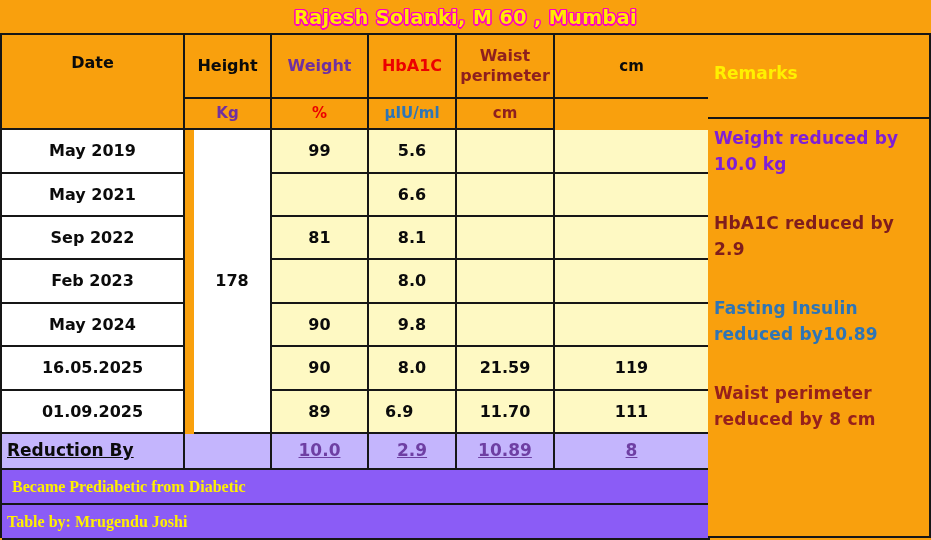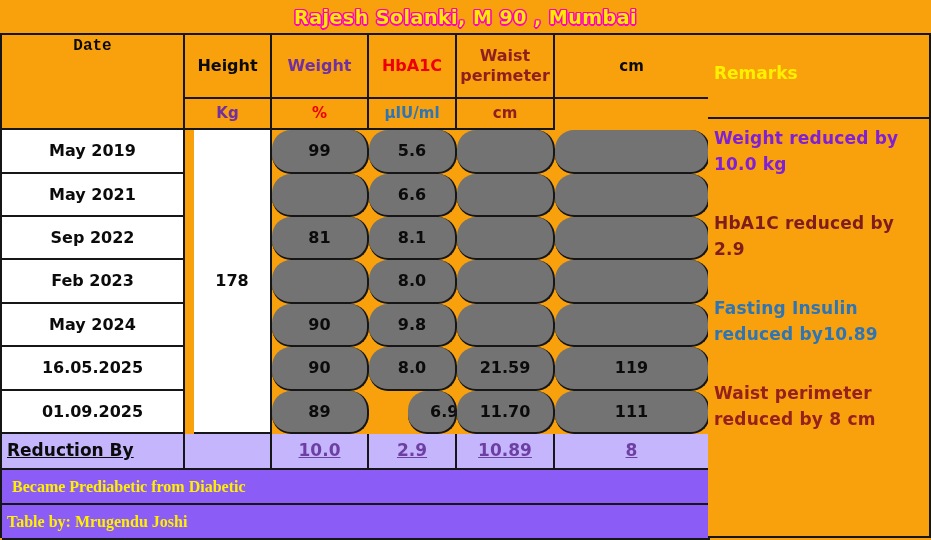--- a/index.html
+++ b/index.html
@@ -27,33 +27,33 @@
     border-top:2px solid #161616; border-left:2px solid #161616;
   }
   .c{
     border-right:2px solid #161616; border-bottom:2px solid #161616;
     display:flex; align-items:center; justify-content:center;
     font-size:16px; color:#0b0b0b; text-align:center; line-height:1.25;
     white-space:pre-line; overflow:hidden;
   }
   .bg-orange{ background:#F9A00D; }
   .bg-white { background:#FFFFFF; }
-  .bg-blue  { background:#737373;border-radius:19px; }
+  .bg-blue  { background:#fef9c3; }
   .bg-green { background:#c4b5fd;text-decoration:underline; }
   .bg-red   { background:#8b5cf6;font-family:Liberation Serif, serif; }
   .t-purple { color:#7030A0; }
   .t-red    { color:#EC0000; }
   .t-blue   { color:#2E75B6; }
   .t-maroon { color:#8E1F1F; }
   .t-yellow { color:#FFF000; }
   .t-redval { color:#6E3FA3; }
-  .align-top   { align-items:flex-start; padding-top:1px;font-family:Liberation Mono, monospace; }
+  .align-top   { align-items:flex-start; padding-top:18px; }
   .align-left  { justify-content:flex-start; text-align:left; }
   .pad-l5 { padding-left:5px; }
-  .pad-l8 { padding-left:22px;margin-left:39px; }
+  .pad-l8 { padding-left:16px; }
   .pad-l10{ padding-left:10px; }
   .fs15{ font-size:15px; }
   .fs17{ font-size:17px; }
   
   .gc1{grid-column:1} .gc2{grid-column:2} .gc3{grid-column:3}
   .gc4{grid-column:4} .gc5{grid-column:5} .gc6{grid-column:6}
   .date-head{ grid-column:1; grid-row:1/3; }
   .height-merged{ grid-column:2; grid-row:3/10;margin-left:9px; }
   .full-row{ grid-column:1/7; }
   
@@ -69,21 +69,21 @@
   .remark{
     white-space:pre-line; font-size:17px; line-height:26px;
     margin-bottom:33px; letter-spacing:.2px;
   }
 </style>
 </head>
 <body>
 
 <div class="screen">
 
-  <div class="title-bar">Rajesh Solanki, M 90 , Mumbai</div>
+  <div class="title-bar">Rajesh Solanki, M 60 , Mumbai</div>
 
   <div class="tbl">
 
     <div class="c bg-orange date-head align-top">Date</div>
     <div class="c bg-orange">Height</div>
     <div class="c bg-orange t-purple">Weight</div>
     <div class="c bg-orange t-red">HbA1C</div>
     <div class="c bg-orange t-maroon">Waist
 perimeter</div>
 

